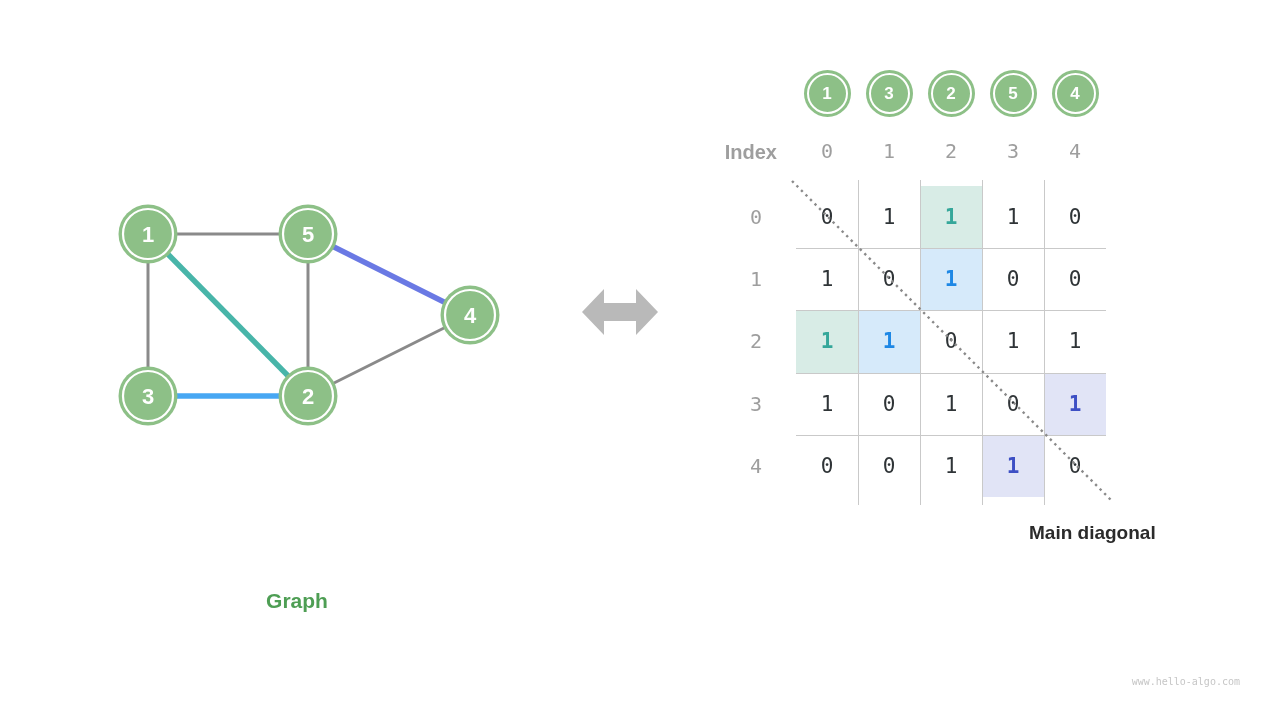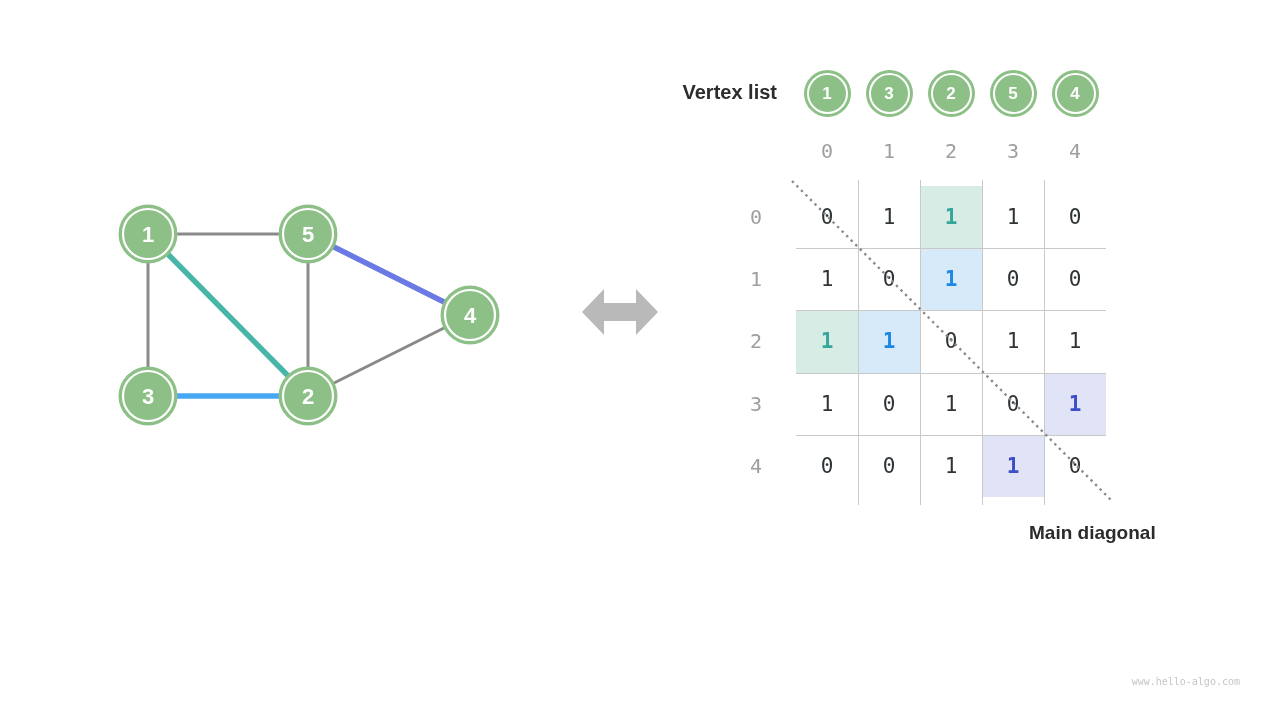--- a/index.html
+++ b/index.html
@@ -42,21 +42,21 @@
 
   
   .overlay{position:absolute;left:0;top:0;width:1280px;height:720px;pointer-events:none;z-index:5;}
   .vtext{font-family:"Liberation Sans",sans-serif;font-weight:bold;font-size:22px;fill:#ffffff;}
 </style>
 </head>
 <body>
 
 <div class="stage">
 
-  <div class="vlabel">Vertex list</div>
+  <div class="ilabel">Index</div>
 
   <div class="vertex-row" id="vertex-row">
       <div class="vslot">
         <div class="vcircle">1</div>
       </div>
       <div class="vslot">
         <div class="vcircle">3</div>
       </div>
       <div class="vslot">
         <div class="vcircle">2</div>
@@ -113,20 +113,21 @@
       <div class="gl-v" style="left: 124px;"></div>
       <div class="gl-h" style="top: 124.4px;"></div>
       <div class="gl-v" style="left: 186px;"></div>
       <div class="gl-h" style="top: 186.6px;"></div>
       <div class="gl-v" style="left: 248px;"></div>
       <div class="gl-h" style="top: 248.8px;"></div>
     </div>
 
   <div class="diag-label">Main diagonal</div>
 
+  <div class="caption caption-graph">Graph</div>
 
   <div class="watermark mono">www.hello-algo.com</div>
 
   <svg class="overlay" viewBox="0 0 1280 720">
     <g id="edges">
         <line x1="148" y1="234" x2="308" y2="234" style="stroke: var(--edge-gray); stroke-width: 3;"></line>
         <line x1="148" y1="234" x2="148" y2="396" style="stroke: var(--edge-gray); stroke-width: 3;"></line>
         <line x1="308" y1="234" x2="308" y2="396" style="stroke: var(--edge-gray); stroke-width: 3;"></line>
         <line x1="308" y1="396" x2="470" y2="315" style="stroke: var(--edge-gray); stroke-width: 3;"></line>
         <line x1="148" y1="234" x2="308" y2="396" style="stroke: var(--edge-teal); stroke-width: 5.5;"></line>

